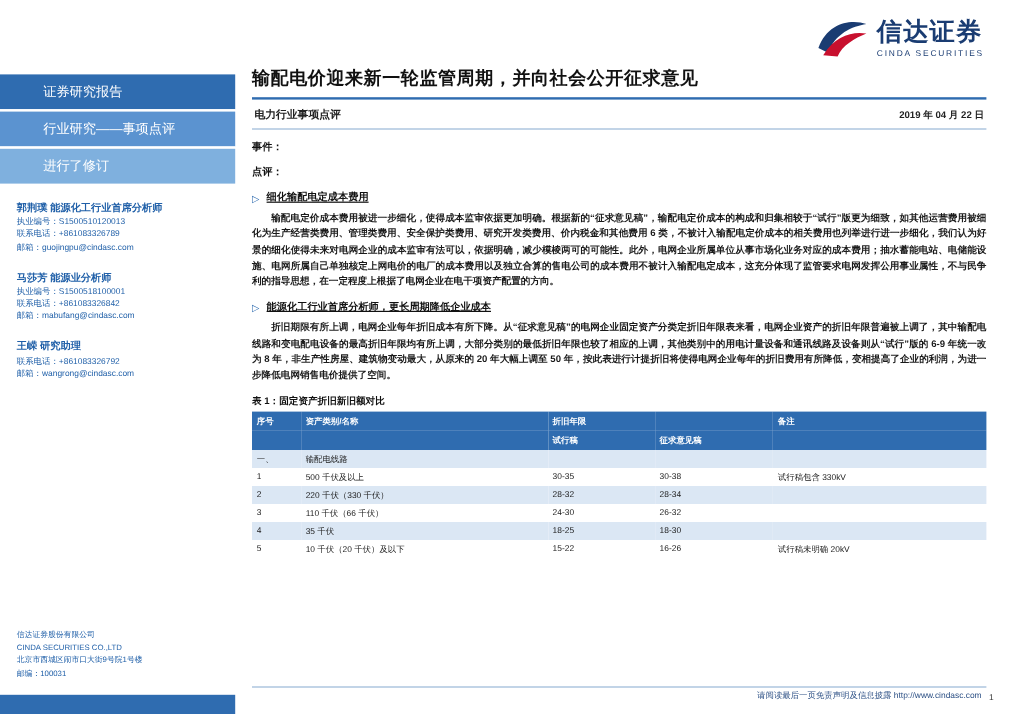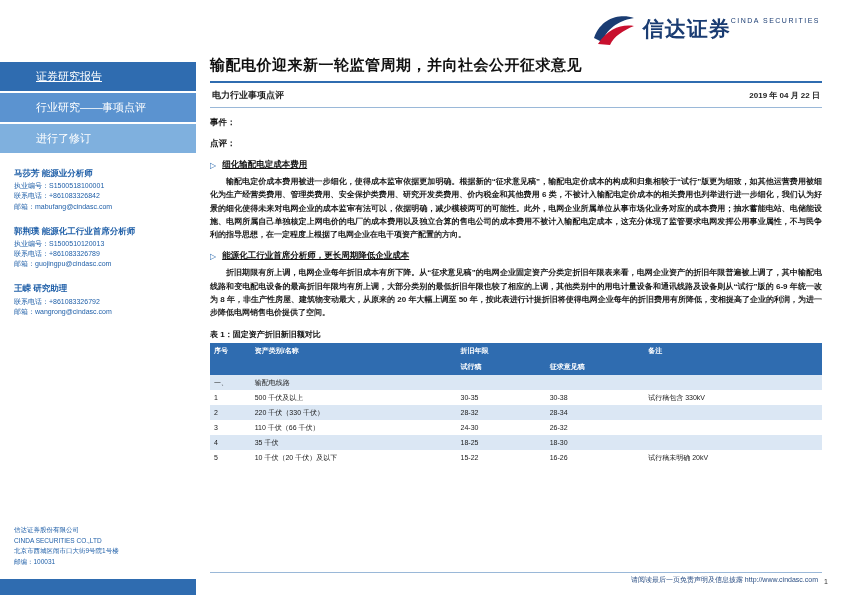--- a/index.html
+++ b/index.html
@@ -24,32 +24,32 @@
     display:flex;align-items:center;gap:7px;
   }
   .logo-mark{width:44px;height:34px;position:relative;}
   .logo-text-cn{
     font-size:21px;font-weight:bold;color:#1a3c72;letter-spacing:1px;
     font-family:"DejaVu Sans","Liberation Sans",sans-serif;
   }
   .logo-text-en{
     font-size:7px;color:#1a3c72;letter-spacing:1.5px;margin-top:2px;
   }
-  .logo-col{display:flex;flex-direction:row;justify-content:center;}
+  .logo-col{display:flex;flex-direction:column;justify-content:center;}
 
   
   .sidebar{
     position:absolute;left:0;top:62px;width:196px;height:533px;
     background:#ffffff;
   }
   .sb-block{
     width:196px;box-sizing:border-box;padding:7px 0 7px 36px;
     color:#ffffff;font-size:11px;
   }
-  .sb-blue{background:#2f6cb0;text-decoration:underline;}
+  .sb-blue{background:#2f6cb0;}
   .sb-light{background:#5b93d0;}
   .sb-lighter{background:#7fb0de;}
   .sb-sep{height:2px;background:#ffffff;}
 
   .analysts{padding:14px 12px 0 14px;}
   .an-block{margin-bottom:13px;line-height:1.45;}
   .an-name{color:#1f5fa8;font-size:8.5px;font-weight:bold;margin-bottom:2px;}
   .an-line{color:#1f5fa8;font-size:7px;}
 
   .footer-addr{
@@ -147,30 +147,30 @@
 
   <div class="sidebar">
     <div class="sb-block sb-blue">证券研究报告</div>
     <div class="sb-sep"></div>
     <div class="sb-block sb-light">行业研究——事项点评</div>
     <div class="sb-sep"></div>
     <div class="sb-block sb-lighter">进行了修订</div>
 
     <div class="analysts">
       <div class="an-block">
+        <div class="an-name">郭荆璞 能源化工行业首席分析师</div>
+        <div class="an-line">执业编号：S1500510120013</div>
+        <div class="an-line">联系电话：+861083326789</div>
+        <div class="an-line">邮箱：guojingpu@cindasc.com</div>
+      </div>
+      <div class="an-block">
         <div class="an-name">马莎芳  能源业分析师</div>
         <div class="an-line">执业编号：S1500518100001</div>
         <div class="an-line">联系电话：+861083326842</div>
         <div class="an-line">邮箱：mabufang@cindasc.com</div>
-      </div>
-      <div class="an-block">
-        <div class="an-name">郭荆璞 能源化工行业首席分析师</div>
-        <div class="an-line">执业编号：S1500510120013</div>
-        <div class="an-line">联系电话：+861083326789</div>
-        <div class="an-line">邮箱：guojingpu@cindasc.com</div>
       </div>
       <div class="an-block">
         <div class="an-name">王嵘  研究助理</div>
         <div class="an-line">联系电话：+861083326792</div>
         <div class="an-line">邮箱：wangrong@cindasc.com</div>
       </div>
     </div>
 
     <div class="footer-addr">
       <div>信达证券股份有限公司</div>

